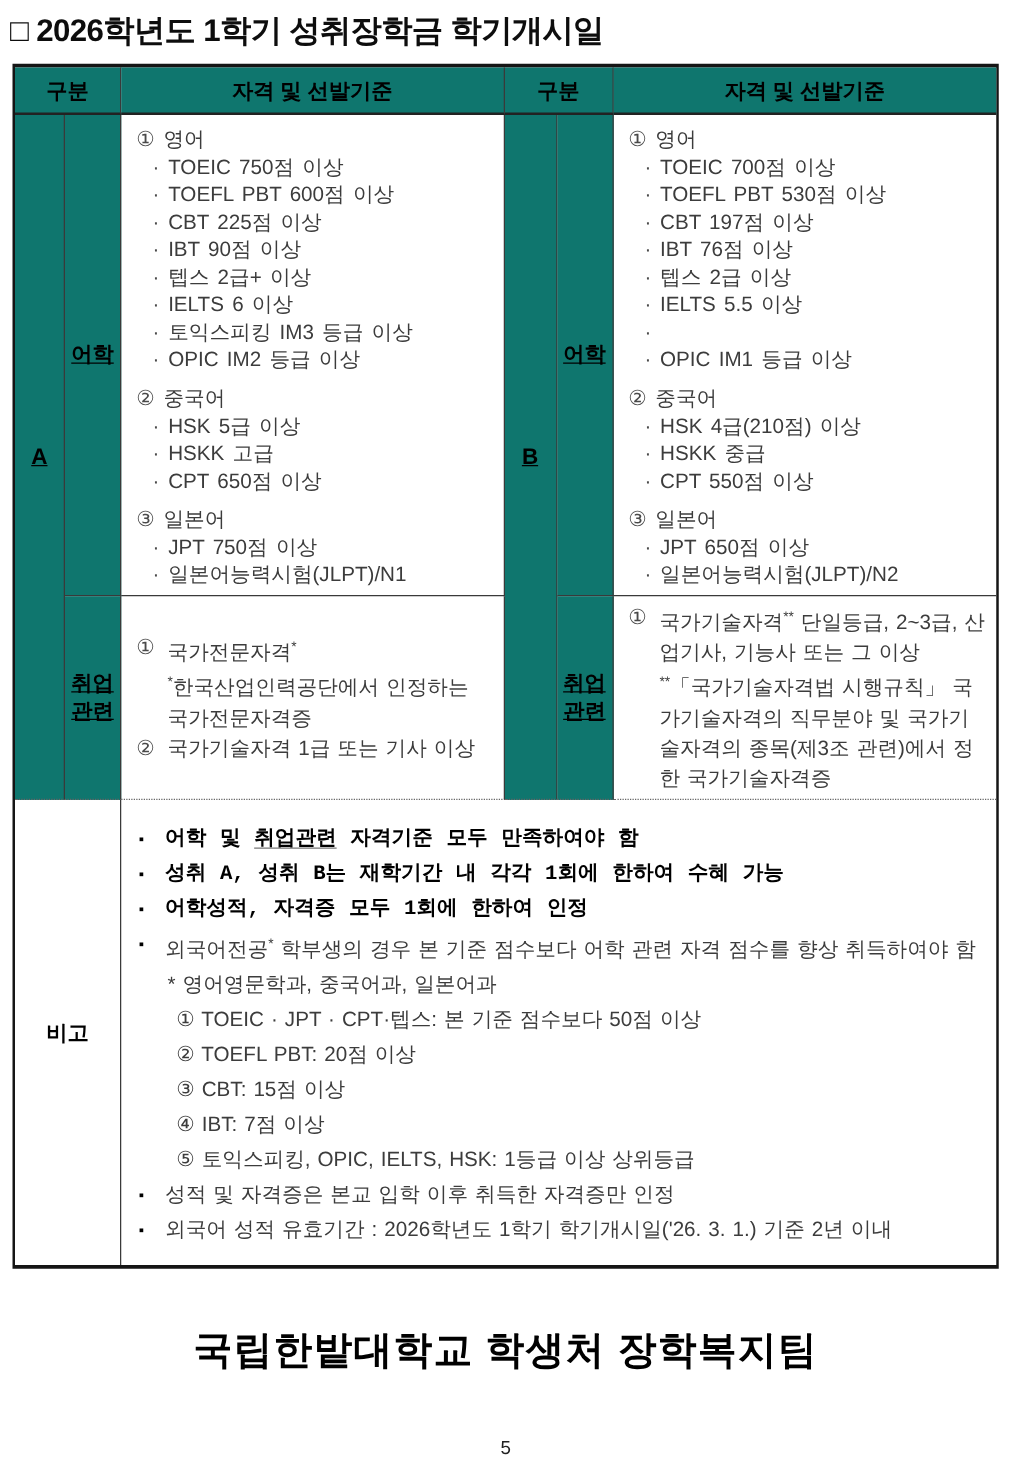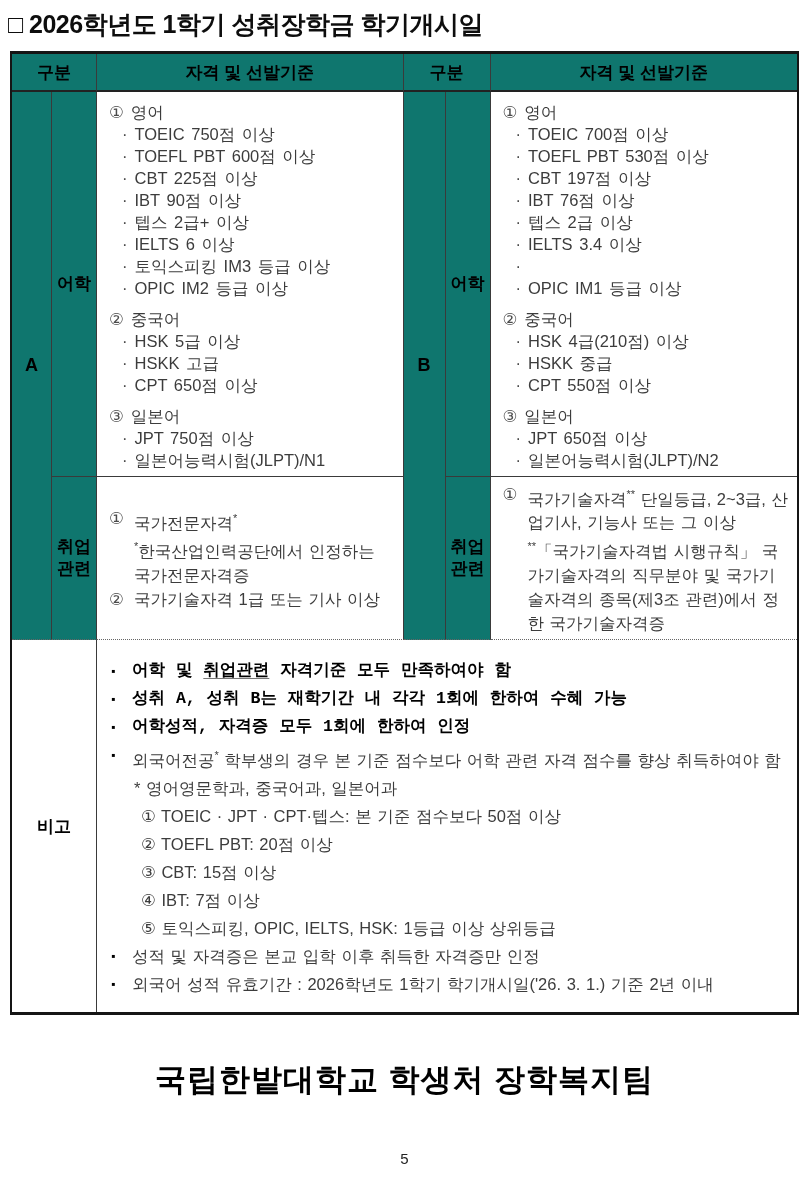--- a/index.html
+++ b/index.html
@@ -15,21 +15,21 @@
     grid-template-rows:38px 385px 163px 372px;
     border:2px solid #151515; border-top-width:3px; border-bottom-width:3px;
     font-size:16.5px;
   }
   .cell { min-width:0; }
   .beige { background:#0f766e; }
   .hcell { display:flex; align-items:center; justify-content:center; font-weight:bold; color:#000; border-bottom:2px solid #222; font-size:17px; }
   .br { border-right:1.5px solid #3a3a3a; }
   .bb { border-bottom:1.5px solid #3a3a3a; }
   .bdot { border-bottom:1px dotted #666; }
-  .vcenter { display:flex; align-items:center; justify-content:center; }
+  .vcenter { display:flex; align-items:center; justify-content:center;text-decoration:underline; }
   .glabel { font-weight:bold; color:#000; font-size:18px; }
   .rlabel { font-weight:bold; color:#000; font-size:17px; text-align:center; word-break:break-all; line-height:22px; padding:0 4px; }
 
   .lang-content { padding:9px 8px 4px 12px; line-height:22px; }
   .lang-sec { margin-bottom:9px; }
   .sec-head { display:flex; gap:7px; }
   .sec-num { color:#4a4a4a; }
   .lang-item { padding-left:13px; display:flex; gap:7px; word-spacing:2px; }
   .dot { color:#4a4a4a; }
 
@@ -165,21 +165,21 @@
           <div class="lang-item">
             <span class="dot">·</span>
             <span class="item-text">IBT 76점 이상</span>
           </div>
           <div class="lang-item">
             <span class="dot">·</span>
             <span class="item-text">텝스 2급 이상</span>
           </div>
           <div class="lang-item">
             <span class="dot">·</span>
-            <span class="item-text">IELTS 3.4 이상</span>
+            <span class="item-text">IELTS 5.5 이상</span>
           </div>
           <div class="lang-item">
             <span class="dot">·</span>
           </div>
           <div class="lang-item">
             <span class="dot">·</span>
             <span class="item-text">OPIC IM1 등급 이상</span>
           </div>
         </div>
         <div class="lang-sec">

